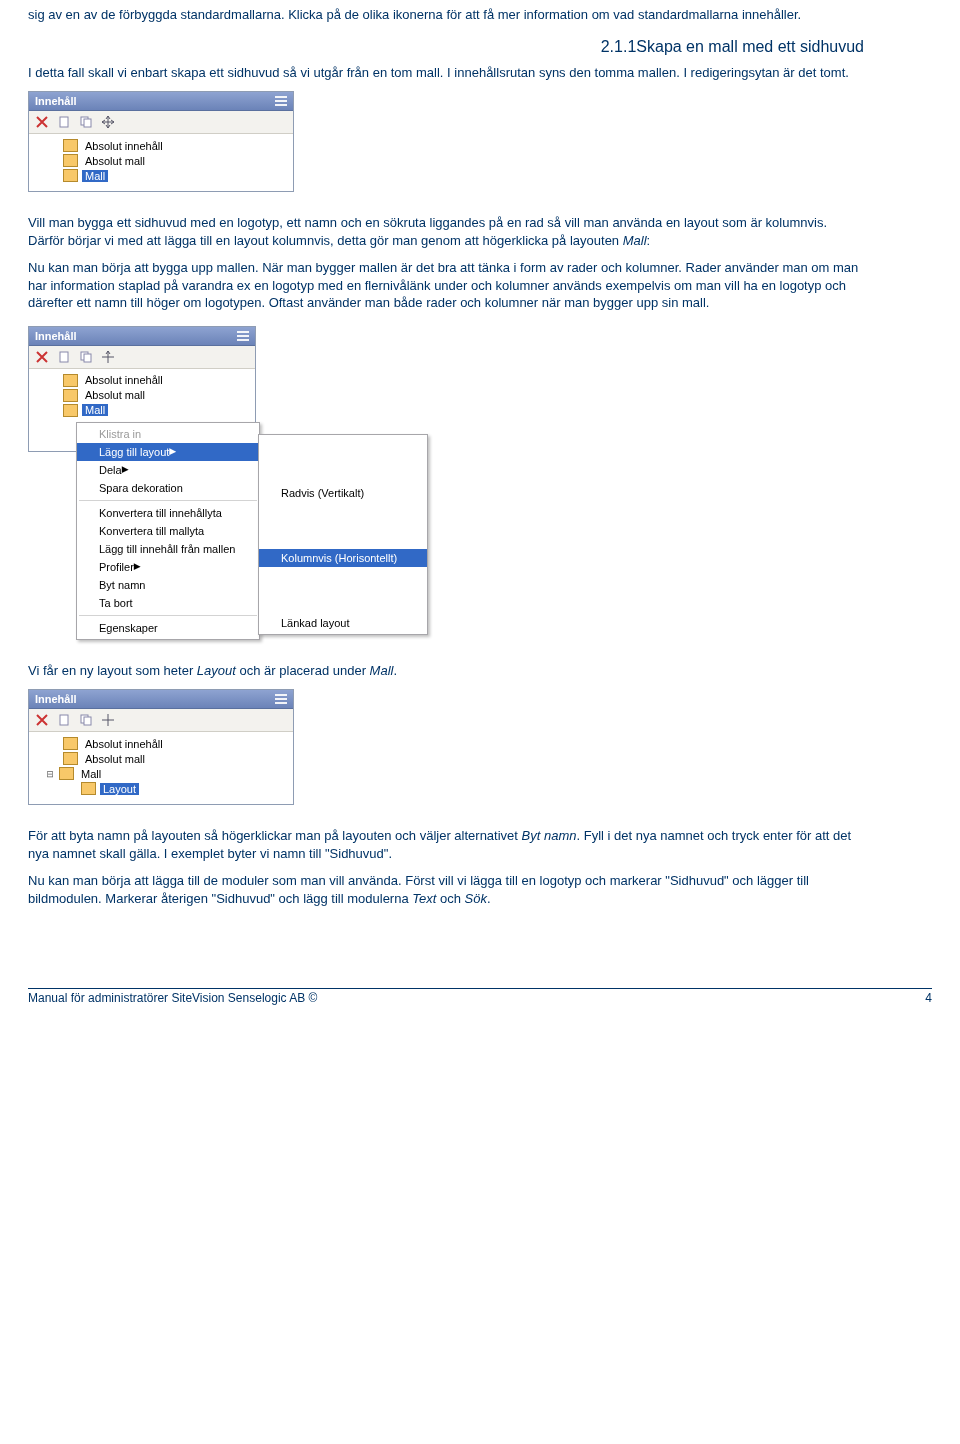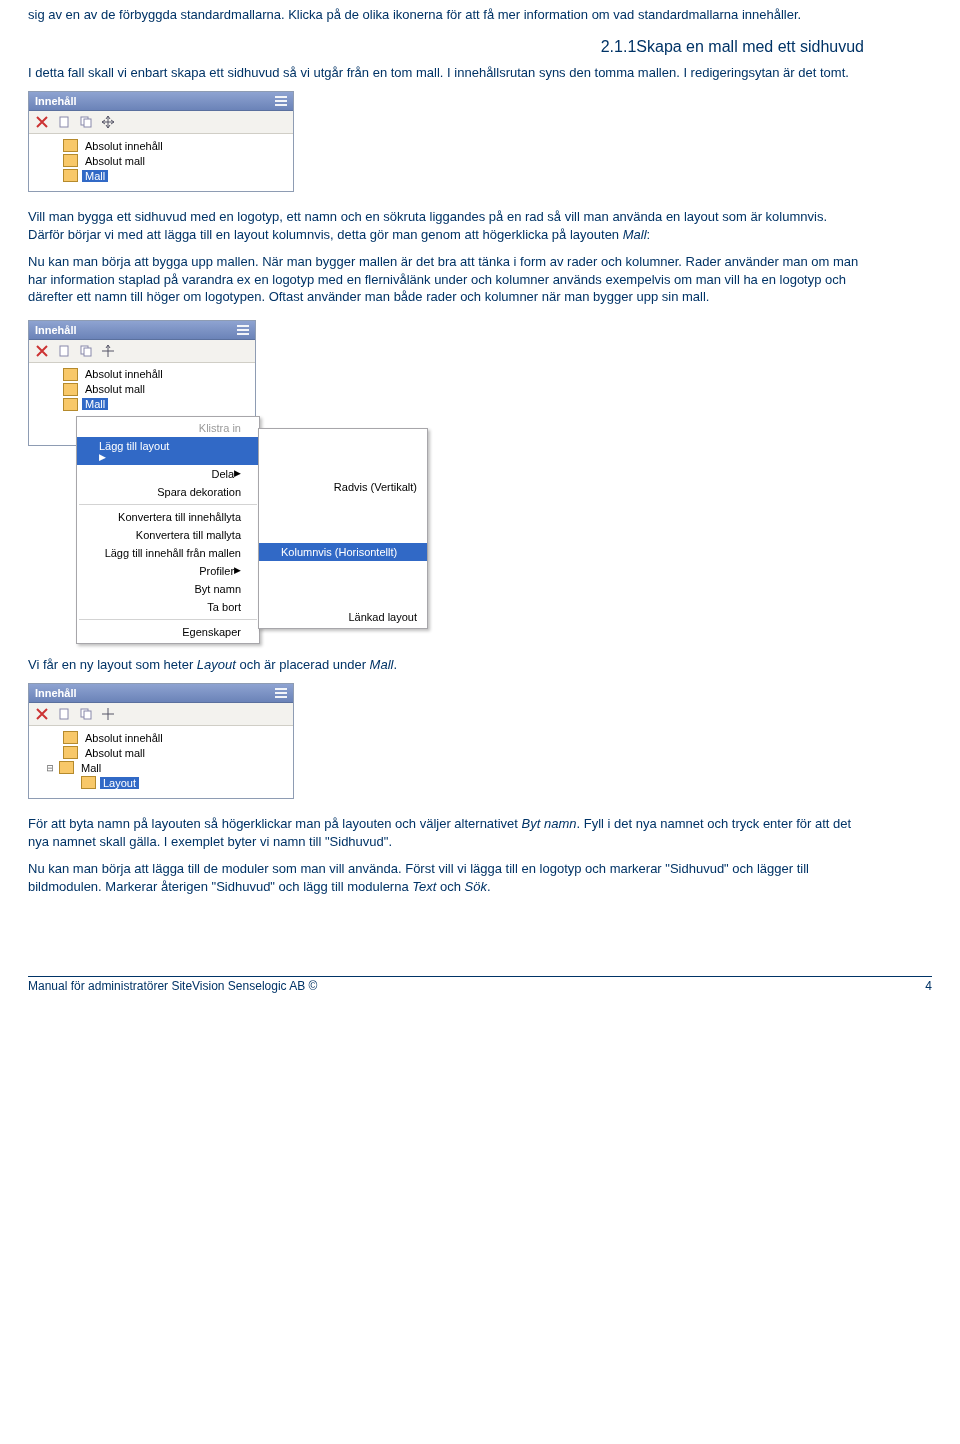--- a/index.html
+++ b/index.html
@@ -27,21 +27,21 @@
   .italic { font-style: italic; }
 
   
   .panel {
     width: 264px;
     border: 1px solid #8e9cb3;
     background: #fff;
     font-family: Tahoma, sans-serif;
     font-size: 11px;
     color: #000;
-    margin: 4px 0 16px 0;
+    margin: 4px 0 22px 0;
   }
   .panel-header {
     background: linear-gradient(#8ea3d1 0%, #6b83b8 100%);
     color: #fff;
     font-weight: bold;
     padding: 3px 6px;
     display: flex;
     justify-content: space-between;
     align-items: center;
     border-bottom: 1px solid #5a709e;
@@ -98,25 +98,25 @@
     background: #fff;
     border: 1px solid #a7a6aa;
     box-shadow: 2px 2px 3px rgba(0,0,0,.25);
     font-family: Tahoma, sans-serif;
     font-size: 11px;
     padding: 2px 0;
   }
   .ctx-item {
     padding: 3px 18px 3px 22px;
     display: flex;
-    justify-content: flex-end;
+    justify-content: flex-start;
     color: #000;
   }
   .ctx-item.disabled { color: #9a9a9a; }
-  .ctx-item.sel { background: #3169c6; color: #fff; flex-direction: column; }
+  .ctx-item.sel { background: #3169c6; color: #fff; }
   .ctx-sep { height:1px; background:#d3d3d3; margin: 3px 2px; }
   .ctx-arrow { font-size: 9px; }
 
   .ctx-sub {
     position: absolute;
     top: 112px;
     left: 230px;
     width: 168px;
     background: #fff;
     border: 1px solid #a7a6aa;

